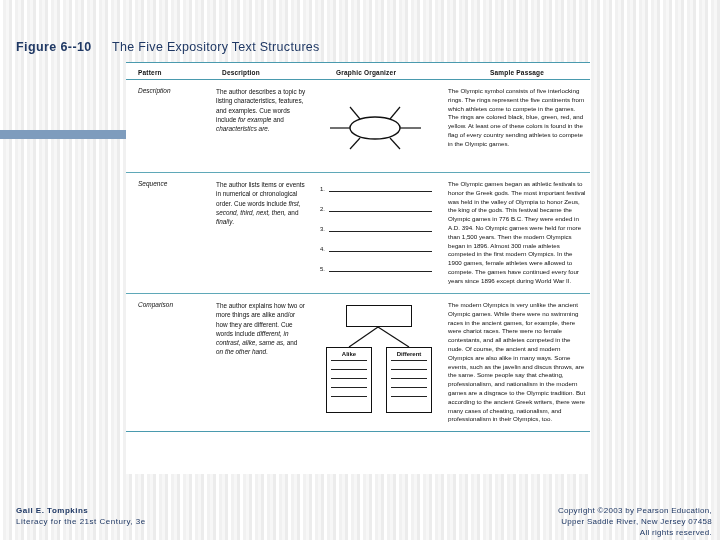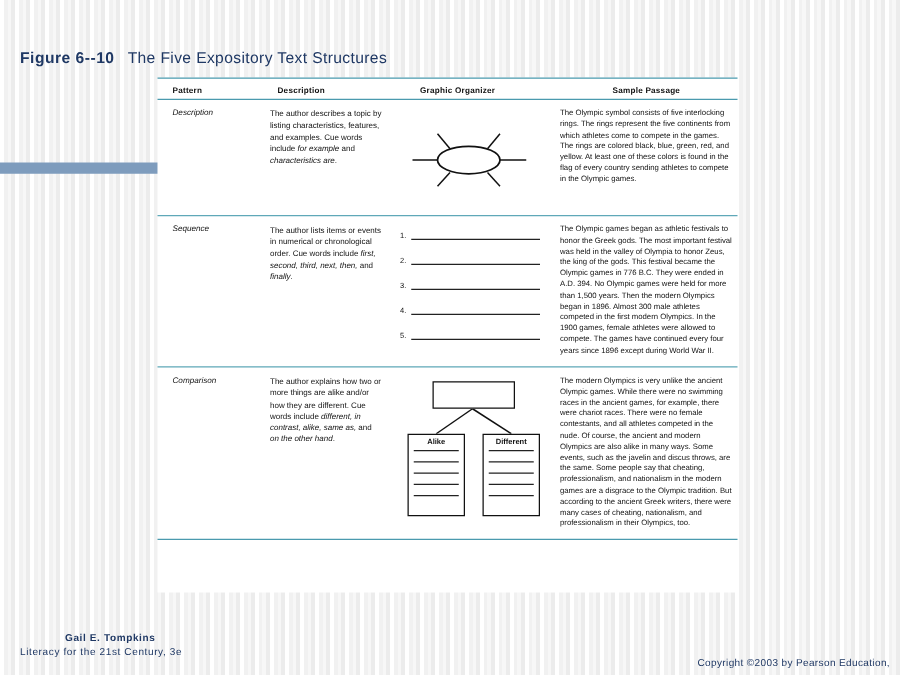--- a/index.html
+++ b/index.html
@@ -34,21 +34,21 @@
     font-size: 12.5px;
     font-weight: bold;
     color: #1f3864;
     letter-spacing: 0.4px;
   }
   #figure-caption {
     font-size: 12.5px;
     font-weight: normal;
     color: #1f3864;
     letter-spacing: 0.3px;
-    margin-left: 6px;
+    margin-left: 16px;
   }
 
   
   #accent-bar {
     position: absolute;
     left: 0;
     top: 130px;
     width: 133px;
     height: 9px;
     background: #7e9cbd;
@@ -210,40 +210,38 @@
   #footer-left {
     position: absolute;
     left: 16px;
     top: 506px;
   }
   #author-name {
     font-size: 8px;
     font-weight: bold;
     color: #1f3864;
     letter-spacing: 0.5px;
-    padding-left: 36px;
   }
   #book-title {
     font-size: 8px;
     color: #1f3864;
     letter-spacing: 0.5px;
     margin-top: 2px;
   }
   #footer-right {
     position: absolute;
     right: 8px;
     top: 506px;
     text-align: right;
   }
   #footer-right div {
     font-size: 8px;
     color: #1f3864;
     letter-spacing: 0.3px;
     line-height: 1.35;
-    margin-top: 20px;
   }
 </style>
 </head>
 <body>
 
 <div id="slide-title">
   <span id="figure-number">Figure 6--10</span>
   <span id="figure-caption">The Five Expository Text Structures</span>
 </div>
 
@@ -362,14 +360,15 @@
 
 </div>
 
 <div id="footer-left">
   <div id="author-name">Gail E. Tompkins</div>
   <div id="book-title">Literacy for the 21st Century, 3e</div>
 </div>
 
 <div id="footer-right">
   <div>Copyright ©2003 by Pearson Education,</div>
+  <div>Upper Saddle River, New Jersey 07458</div>
   <div>All rights reserved.</div>
 </div>
 
 </body></html>

